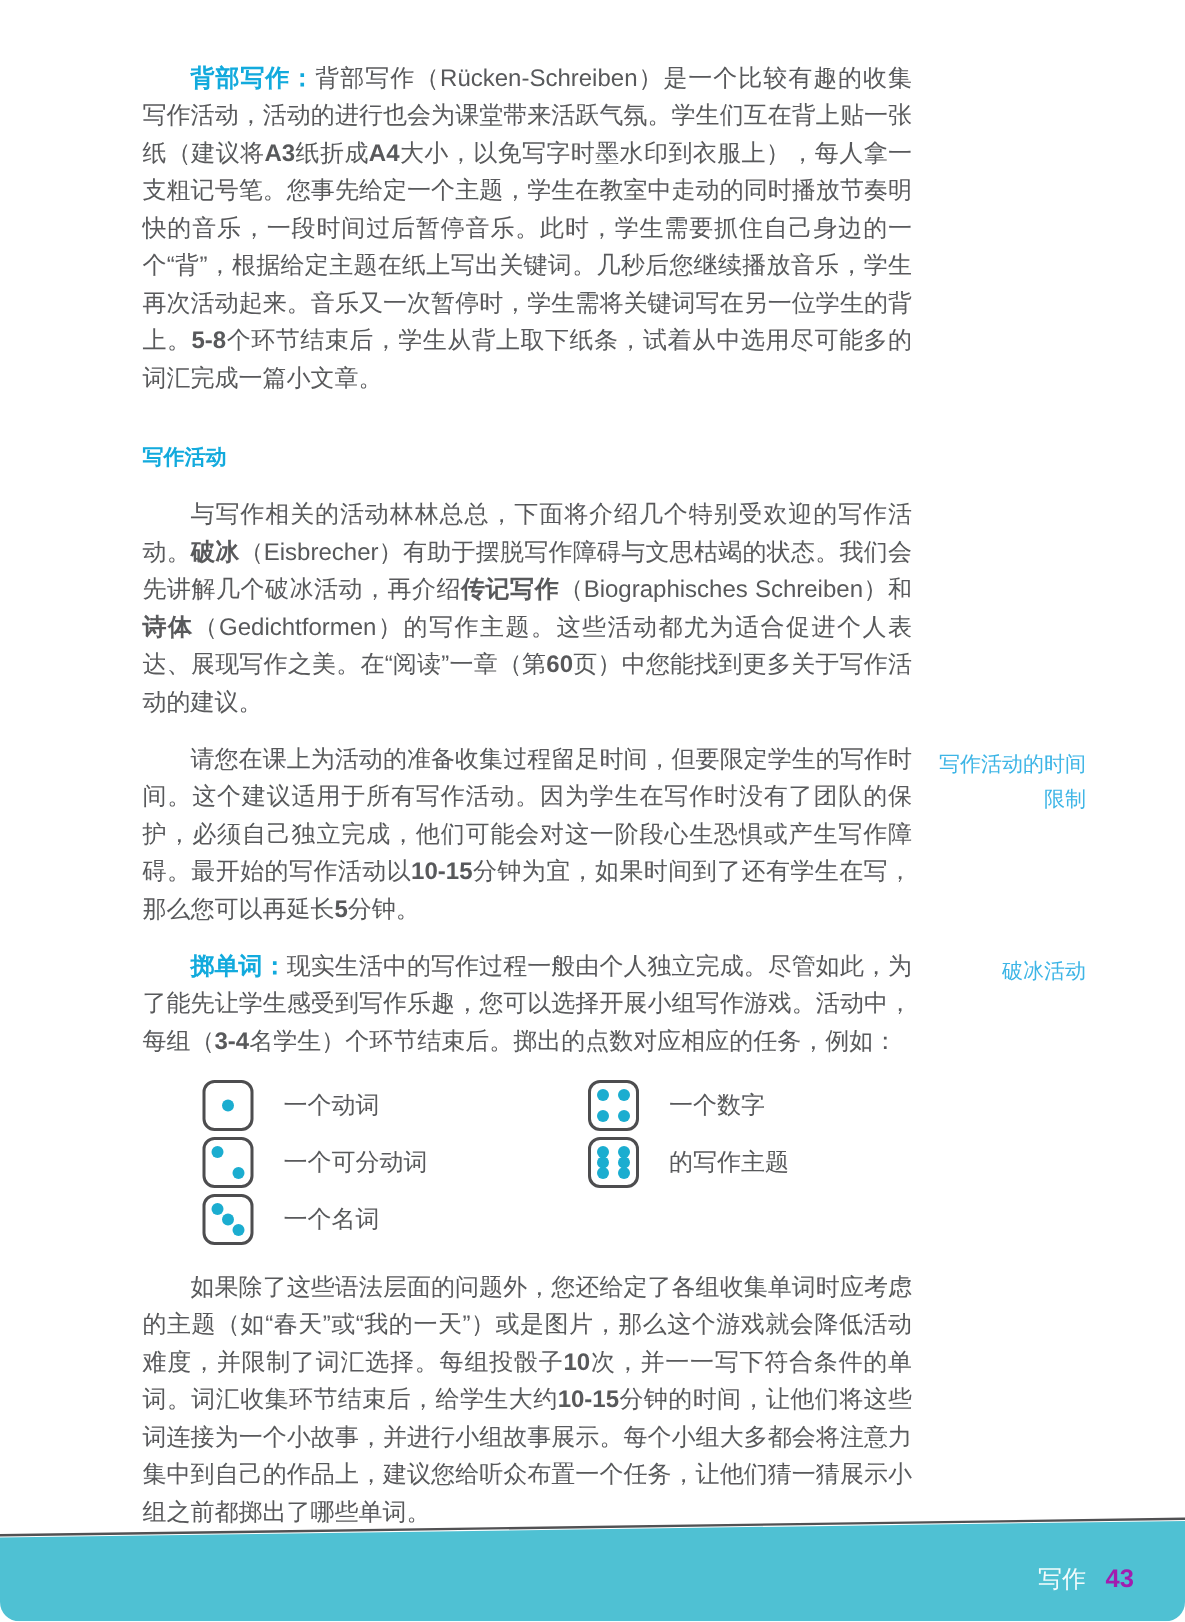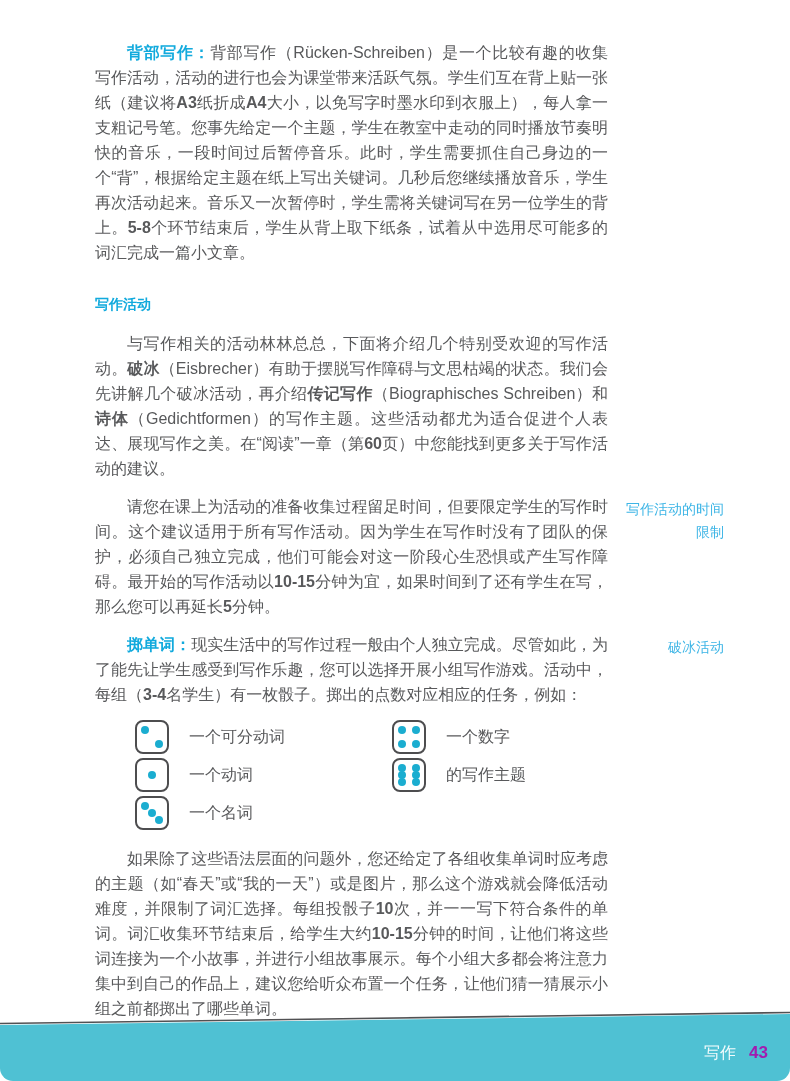--- a/index.html
+++ b/index.html
@@ -34,21 +34,21 @@
     position:relative;width:34px;height:34px;background:#fff;
     border:2px solid #4d4d4f;border-radius:8px;flex:0 0 auto;box-sizing:border-box;
   }
   .pip{position:absolute;width:8px;height:8px;border-radius:50%;background:#1badd0;}
   .pos1{top:4px;left:4px;}   .pos3{top:4px;right:4px;}
   .pos4{top:11px;left:4px;}  .pos5{top:11px;left:11px;} .pos6{top:11px;right:4px;}
   .pos7{bottom:4px;left:4px;}.pos9{bottom:4px;right:4px;}
   .die-label{font-size:16px;color:#58595b;}
   .footer{position:absolute;left:0;right:0;bottom:0;height:70px;}
   .footer-svg{position:absolute;top:0;left:0;width:100%;height:100%;display:block;}
-  .footer-text{position:absolute;right:22px;bottom:17px;display:flex;gap:13px;align-items:baseline;}
+  .footer-text{position:absolute;right:34px;bottom:17px;display:flex;gap:13px;align-items:baseline;}
   .footer-section{font-size:16px;color:#f2fbfc;}
   .footer-page{font-size:17px;font-weight:bold;color:#a21caf;}
 </style>
 </head>
 <body>
 
 <div class="page">
   <main class="content">
 
     <p class="para"><span class="run-ab">背部写作：</span><span>背部写作（Rücken-Schreiben）是一个比较有趣的收集写作活动，活动的进行也会为课堂带来活跃气氛。学生们互在背上贴一张纸（建议将</span><span class="run-b">A3</span><span>纸折成</span><span class="run-b">A4</span><span>大小，以免写字时墨水印到衣服上），每人拿一支粗记号笔。您事先给定一个主题，学生在教室中走动的同时播放节奏明快的音乐，一段时间过后暂停音乐。此时，学生需要抓住自己身边的一个“背”，根据给定主题在纸上写出关键词。几秒后您继续播放音乐，学生再次活动起来。音乐又一次暂停时，学生需将关键词写在另一位学生的背上。</span><span class="run-b">5-8</span><span>个环节结束后，学生从背上取下纸条，试着从中选用尽可能多的词汇完成一篇小文章。</span></p>
@@ -56,37 +56,37 @@
     <h2 class="section-heading">写作活动</h2>
 
     <p class="para"><span>与写作相关的活动林林总总，下面将介绍几个特别受欢迎的写作活动。</span><span class="run-b">破冰</span><span>（Eisbrecher）有助于摆脱写作障碍与文思枯竭的状态。我们会先讲解几个破冰活动，再介绍</span><span class="run-b">传记写作</span><span>（Biographisches Schreiben）和</span><span class="run-b">诗体</span><span>（Gedichtformen）的写作主题。这些活动都尤为适合促进个人表达、展现写作之美。在“阅读”一章（第</span><span class="run-b">60</span><span>页）中您能找到更多关于写作活动的建议。</span></p>
 
     <div class="para-wrap">
       <p class="para"><span>请您在课上为活动的准备收集过程留足时间，但要限定学生的写作时间。这个建议适用于所有写作活动。因为学生在写作时没有了团队的保护，必须自己独立完成，他们可能会对这一阶段心生恐惧或产生写作障碍。最开始的写作活动以</span><span class="run-b">10-15</span><span>分钟为宜，如果时间到了还有学生在写，那么您可以再延长</span><span class="run-b">5</span><span>分钟。</span></p>
       <span class="margin-note">写作活动的时间限制</span>
     </div>
 
     <div class="para-wrap">
-      <p class="para"><span class="run-ab">掷单词：</span><span>现实生活中的写作过程一般由个人独立完成。尽管如此，为了能先让学生感受到写作乐趣，您可以选择开展小组写作游戏。活动中，每组（</span><span class="run-b">3-4</span><span>名学生）有一枚骰子。掷出的点数对应相应的任务，例如：</span></p>
+      <p class="para"><span class="run-ab">掷单词：</span><span>现实生活中的写作过程一般由个人独立完成。尽管如此，为了能先让学生感受到写作乐趣，您可以选择开展小组写作游戏。活动中，每组（</span><span class="run-b">3-4</span><span>名学生）个环节结束后。掷出的点数对应相应的任务，例如：</span></p>
       <span class="margin-note">破冰活动</span>
     </div>
 
     <div class="dice-grid">
         <div class="die-row">
           <div class="die">
+            <span class="pip pos5"></span>
+          </div>
+          <span class="die-label">一个动词</span>
+        </div>
+        <div class="die-row">
+          <div class="die">
             <span class="pip pos1"></span>
             <span class="pip pos9"></span>
           </div>
           <span class="die-label">一个可分动词</span>
-        </div>
-        <div class="die-row">
-          <div class="die">
-            <span class="pip pos5"></span>
-          </div>
-          <span class="die-label">一个动词</span>
         </div>
         <div class="die-row">
           <div class="die">
             <span class="pip pos1"></span>
             <span class="pip pos5"></span>
             <span class="pip pos9"></span>
           </div>
           <span class="die-label">一个名词</span>
         </div>
         <div class="die-row">

